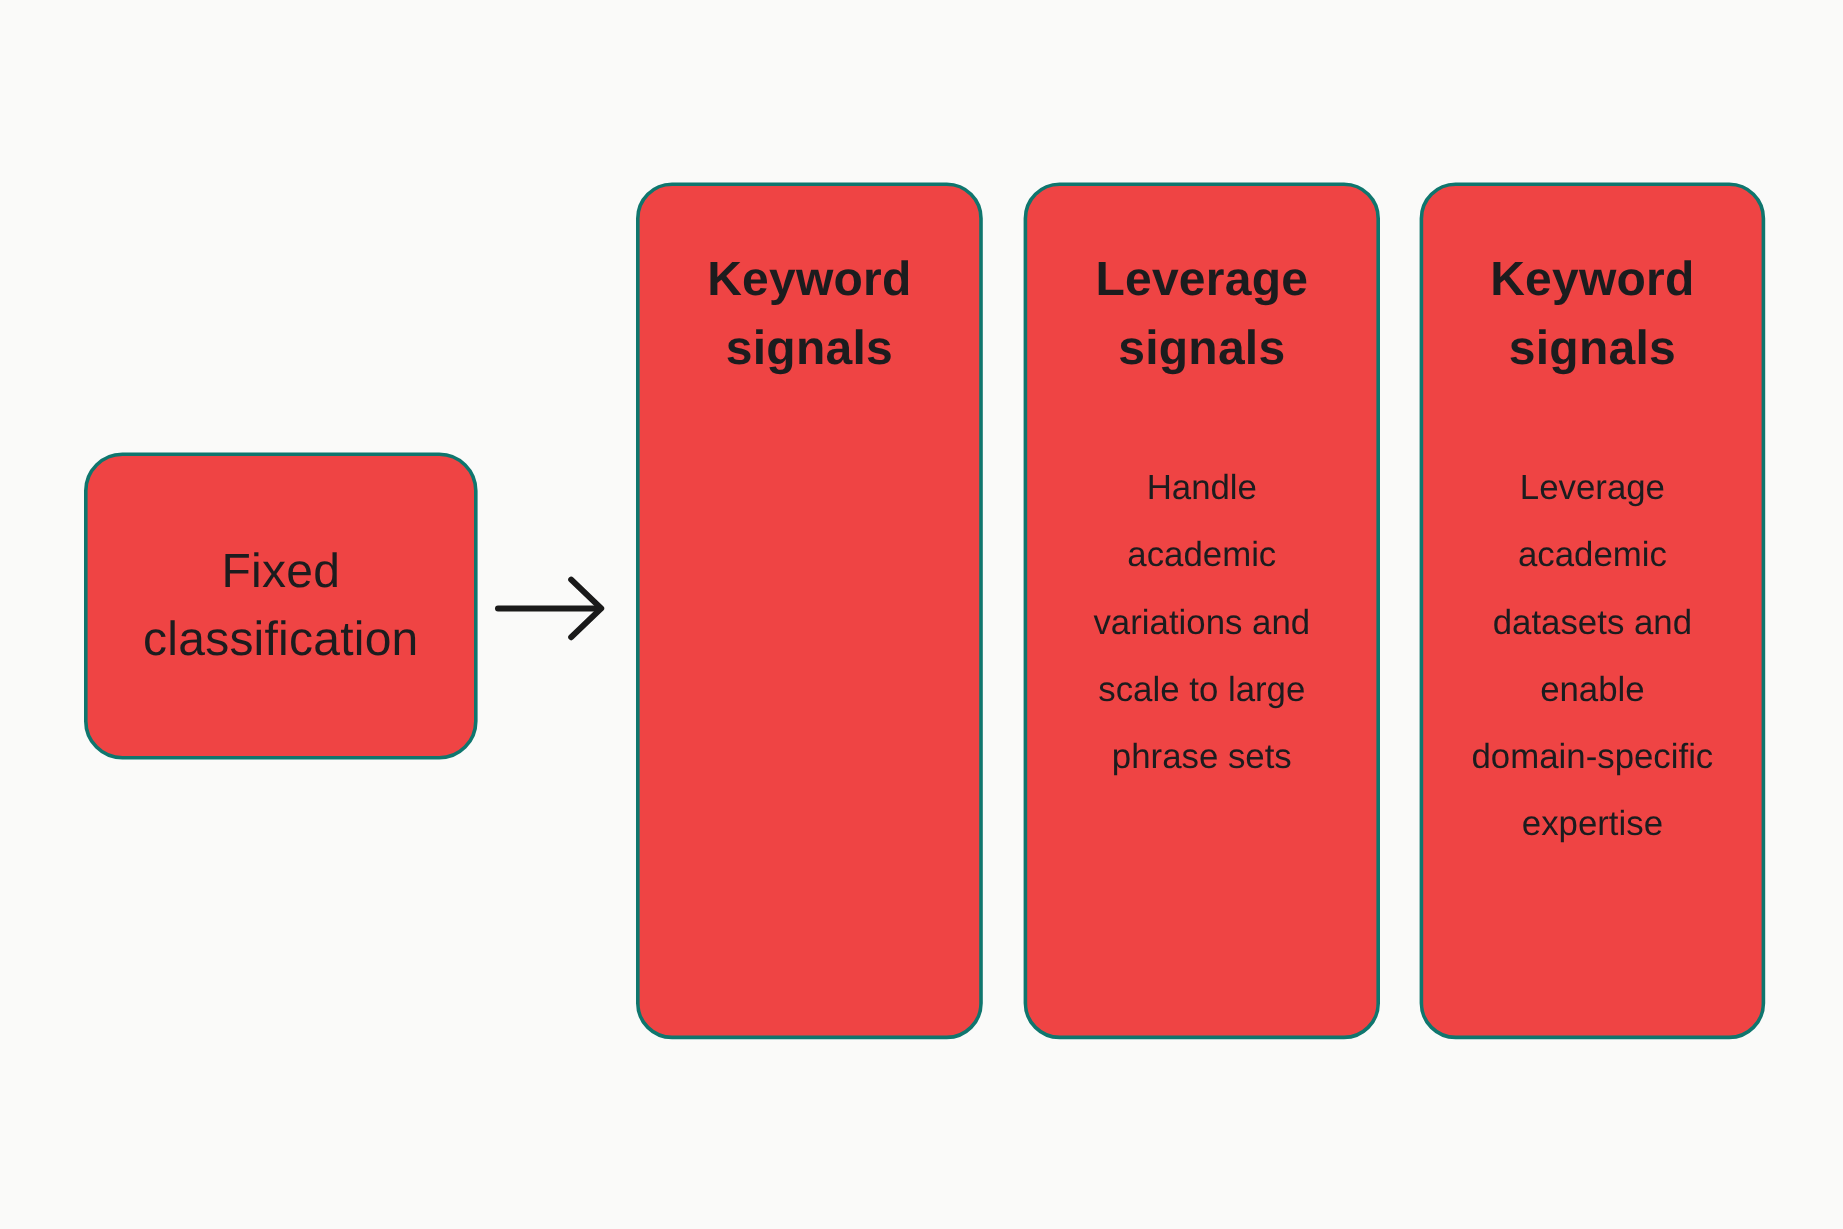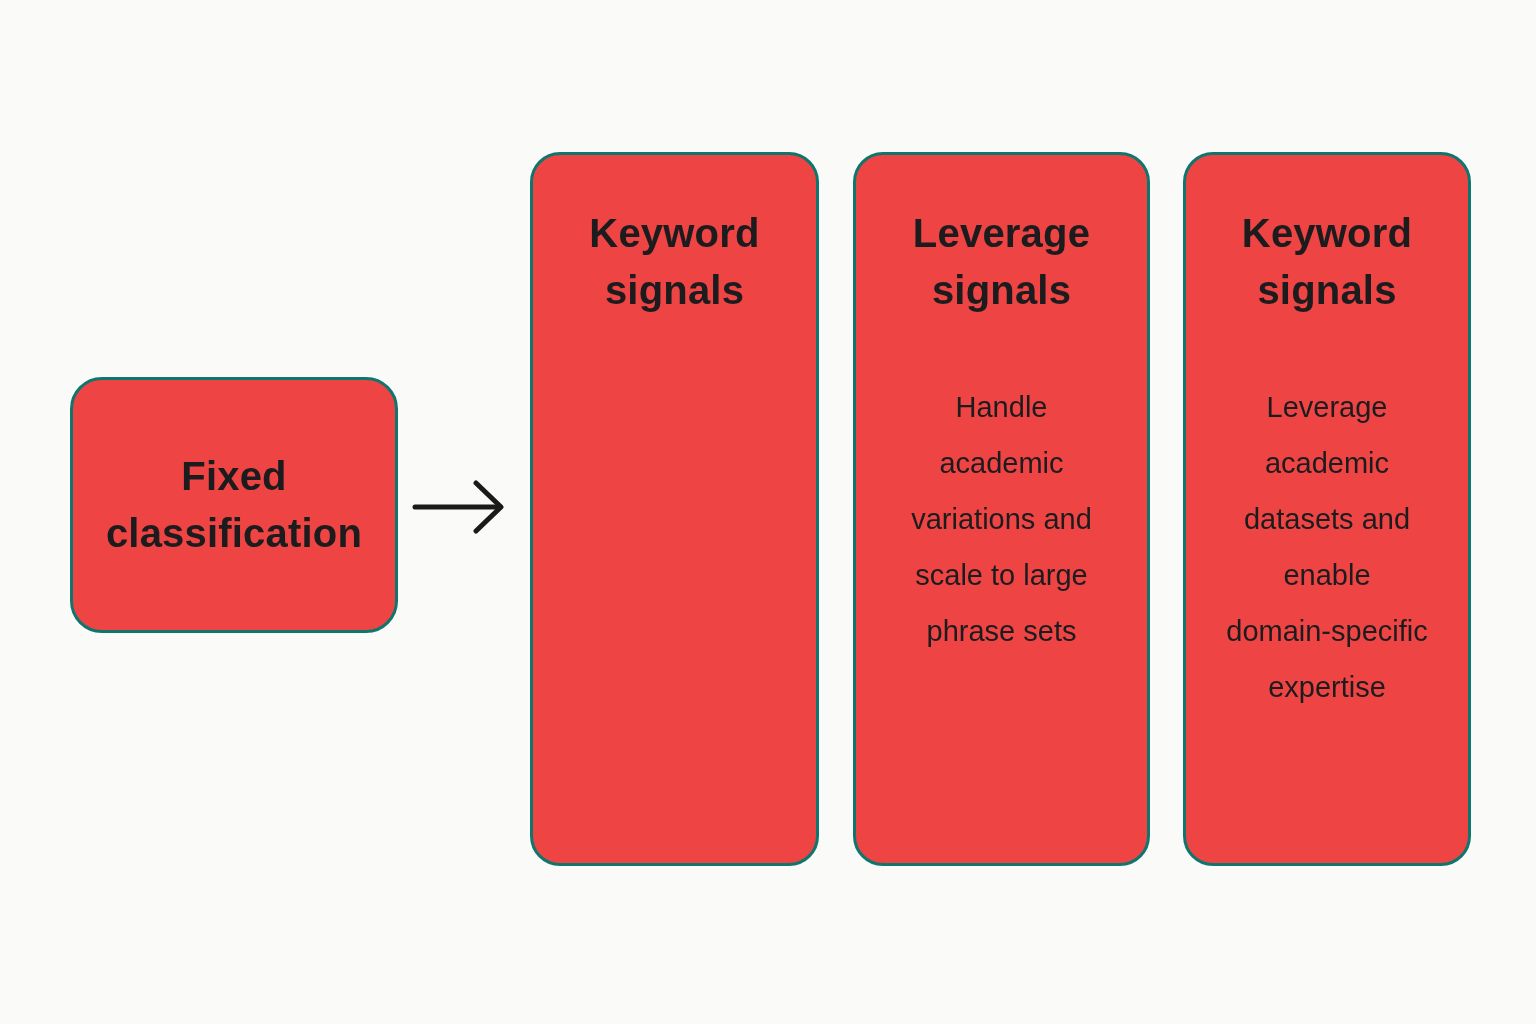--- a/index.html
+++ b/index.html
@@ -27,21 +27,21 @@
     top: 377px;
     width: 328px;
     height: 256px;
     border-radius: 32px;
     display: flex;
     align-items: center;
     justify-content: center;
   }
   .source-label {
     font-size: 40px;
-    font-weight: 700;
+    font-weight: 400;
     line-height: 57px;
     text-align: center;
     white-space: pre-line;
     letter-spacing: 0.2px;
   }
   .arrow {
     position: absolute;
     left: 410px;
     top: 477px;
     width: 100px;

